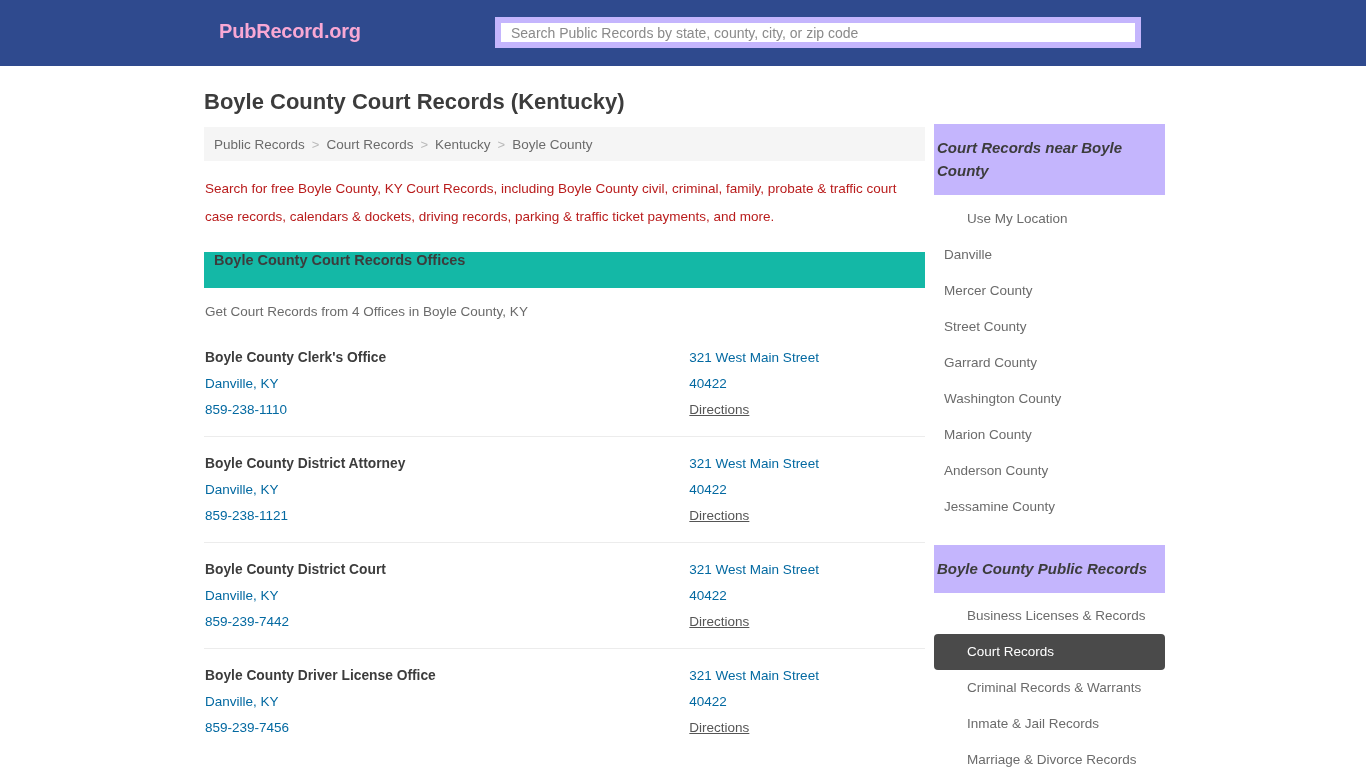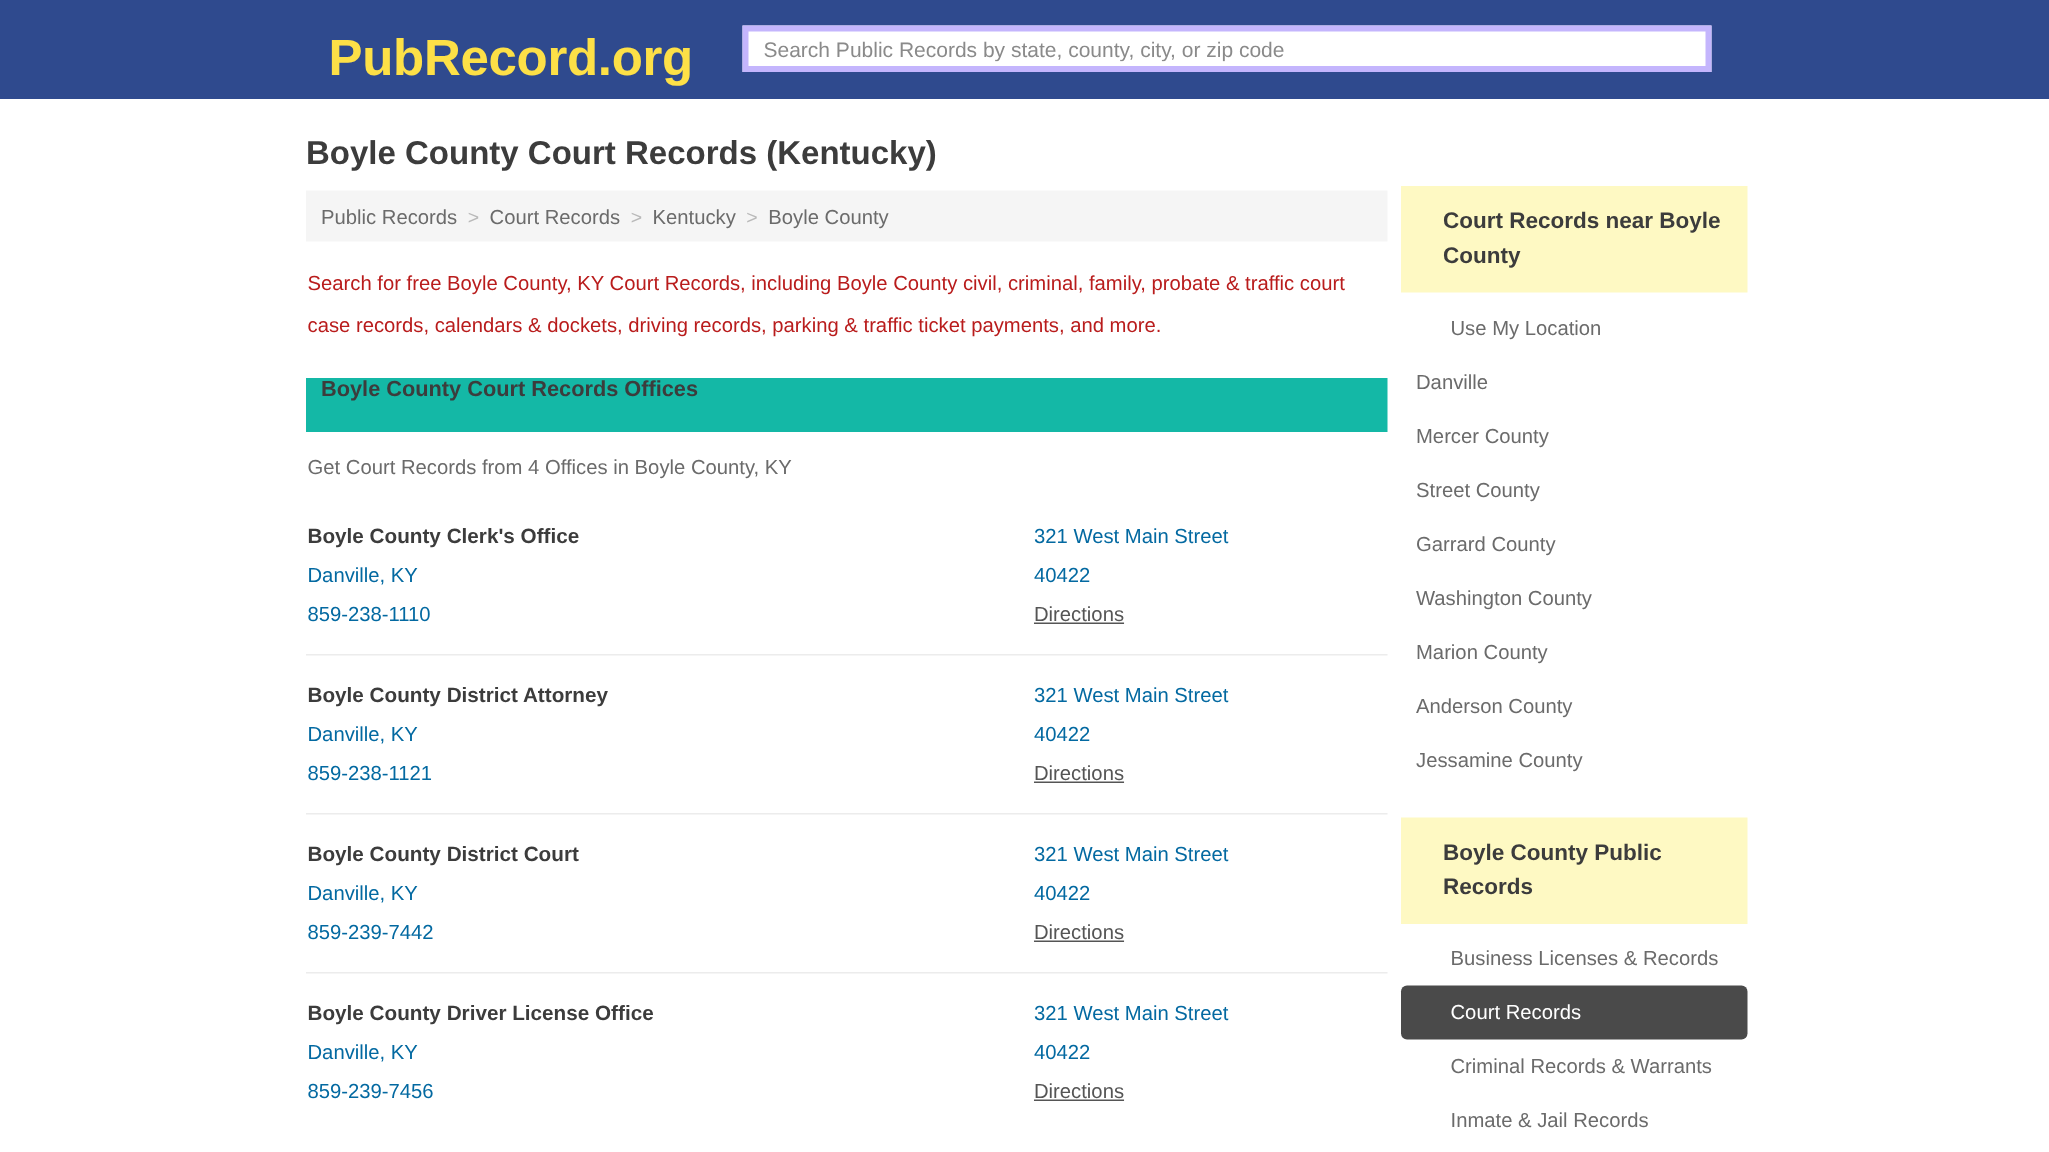--- a/index.html
+++ b/index.html
@@ -17,37 +17,37 @@
   .topbar {
     position: relative;
     width: 1366px;
     height: 66px;
     background: #2f4a8e;
   }
   .brand {
     position: absolute;
     left: 219px;
     top: 20px;
-    font-size: 34px;
-    font-weight: bold;
-    color: #fde047;
+    font-size: 20px;
+    font-weight: bold;
+    color: #f9a8d4;
     letter-spacing: -0.2px;
     white-space: nowrap;
   }
   .search-wrap {
     position: absolute;
     left: 495px;
     top: 17px;
     width: 646px;
     height: 31px;
   }
   .search-input {
     width: 100%;
     height: 100%;
-    border: 4px solid #c4b5fd;
+    border: 6px solid #c4b5fd;
     background: #fff;
     font-family: "Liberation Sans", sans-serif;
     font-size: 14px;
     color: #333;
     padding: 0 10px;
     outline: none;
   }
   .search-input::placeholder { color: #8a8a8a; }
 
   
@@ -147,22 +147,23 @@
     font-size: 13.5px;
     color: #555555;
     line-height: 26px;
     text-decoration: underline;
     cursor: pointer;
     display: inline-block;
   }
 
   
   .side-band {
-    background: #fef9c3;
-    padding: 12px 12px 13px 28px;
+    background: #c4b5fd;
+    padding: 12px 12px 13px 3px;
+    font-style: italic;
   }
   .side-band .side-title {
     font-size: 15px;
     font-weight: bold;
     color: #3c3c3c;
     line-height: 23px;
   }
   .side-list { margin-top: 6px; }
   .side-item {
     display: block;

